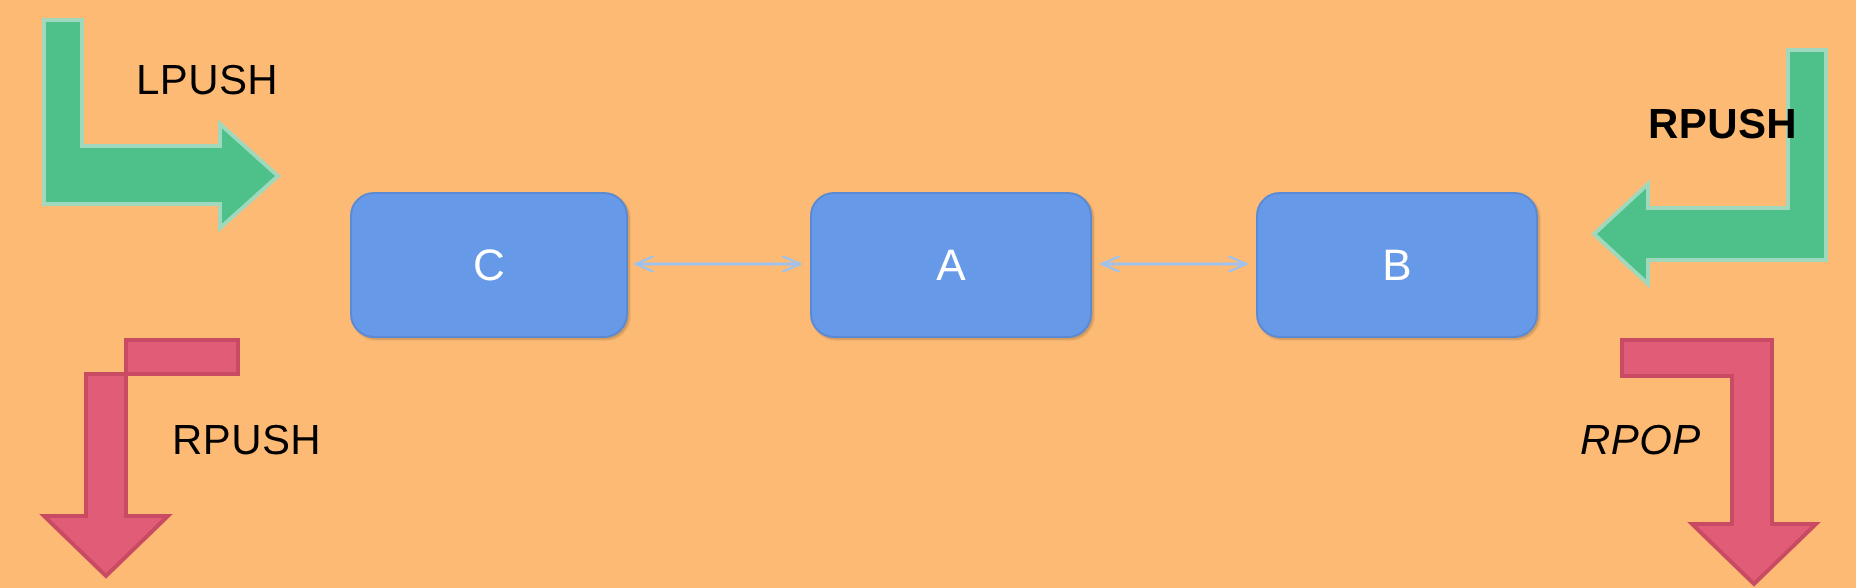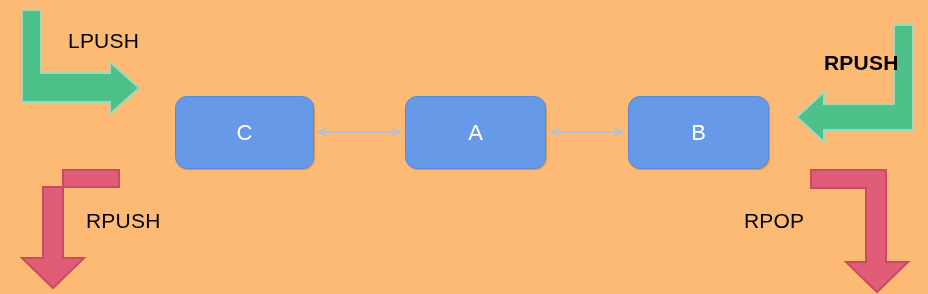--- a/index.html
+++ b/index.html
@@ -64,21 +64,21 @@
     <polygon points="913,25 913,130 824,130 824,142 797,117 824,92 824,104 894,104 894,25" fill="#4EC08A" stroke="#9FD8BD" stroke-width="2" stroke-linejoin="miter"></polygon>
 
     <polygon points="119,170 119,187 43,187 43,258 22,258 53,288 84,258 63,258 63,170" fill="#E15C76" stroke="#C94A63" stroke-width="2" stroke-linejoin="miter"></polygon>
 
     <polygon points="811,170 886,170 886,262 908,262 877,292 846,262 866,262 866,188 811,188" fill="#E15C76" stroke="#C94A63" stroke-width="2" stroke-linejoin="miter"></polygon>
   </svg>
 
   <div class="op-label" style="left:68px; top:30px;">LPUSH</div>
   <div class="op-label" style="left:824px; top:52px;font-weight:bold;">RPUSH</div>
   <div class="op-label" style="left:86px; top:210px;">RPUSH</div>
-  <div class="op-label" style="left:744px; top:210px;">RPOP</div>
+  <div class="op-label" style="left:790px; top:210px;font-style:italic;">RPOP</div>
 
   <svg class="connector-svg" viewBox="0 0 928 294" xmlns="http://www.w3.org/2000/svg">
     <defs>
       <marker id="ah-end" markerWidth="10" markerHeight="8" refX="9" refY="4" orient="auto" markerUnits="userSpaceOnUse">
         <path d="M0,0 L9,4 L0,8" fill="none" stroke="#9FC1EE" stroke-width="1.2"></path>
       </marker>
       <marker id="ah-start" markerWidth="10" markerHeight="8" refX="1" refY="4" orient="auto" markerUnits="userSpaceOnUse">
         <path d="M10,0 L1,4 L10,8" fill="none" stroke="#9FC1EE" stroke-width="1.2"></path>
       </marker>
     </defs>

